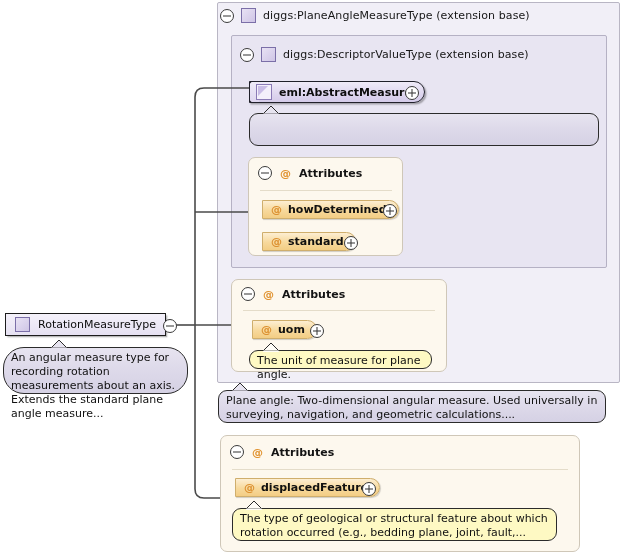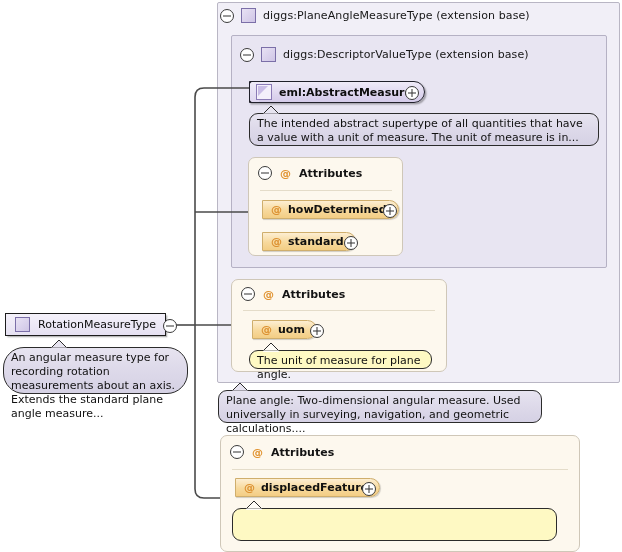--- a/index.html
+++ b/index.html
@@ -164,21 +164,20 @@
 </div>
 <span class="toggle plus" style="position:absolute;left:405px;top:86px;"></span>
 
 <div class="callout lav" style="left:249px;top:113px;width:350px;height:33px;">
   <div class="notch-tri" style="left:12px;top:-9px;">
     <svg width="18" height="10" viewBox="0 0 18 10">
         <polygon points="1,9 9,1 17,9" fill="#e7e4f0" stroke="#2b2b2b" stroke-width="1"></polygon>
         <line x1="1" y1="9.5" x2="17" y2="9.5" stroke="#e7e4f0" stroke-width="1.6"></line>
       </svg>
   </div>
-  <span>The intended abstract supertype of all quantities that have a value with a unit of measure. The unit of measure is in...</span>
 </div>
 
 <div class="attrbox" style="left:248px;top:157px;width:155px;height:99px;"></div>
 <div class="attrbox-hdr" style="left:258px;top:166px;">
   <span class="toggle"></span>
   <span class="at">@</span>
   <span>Attributes</span>
 </div>
 <div class="attr-divider" style="left:260px;top:190px;width:132px;"></div>
 
@@ -211,21 +210,21 @@
 <div class="callout cream" style="left:249px;top:350px;width:183px;height:19px;">
   <div class="notch-tri" style="left:12px;top:-9px;">
     <svg width="18" height="10" viewBox="0 0 18 10">
         <polygon points="1,9 9,1 17,9" fill="#fffdf7" stroke="#2b2b2b" stroke-width="1"></polygon>
         <line x1="1" y1="9.5" x2="17" y2="9.5" stroke="#fffdf7" stroke-width="1.6"></line>
       </svg>
   </div>
   <span>The unit of measure for plane angle.</span>
 </div>
 
-<div class="callout lav" style="left:218px;top:390px;width:324px;height:33px;">
+<div class="callout lav" style="left:218px;top:390px;width:388px;height:33px;">
   <div class="notch-tri" style="left:12px;top:-9px;">
     <svg width="18" height="10" viewBox="0 0 18 10">
         <polygon points="1,9 9,1 17,9" fill="#e7e4f0" stroke="#2b2b2b" stroke-width="1"></polygon>
         <line x1="1" y1="9.5" x2="17" y2="9.5" stroke="#e7e4f0" stroke-width="1.6"></line>
       </svg>
   </div>
   <span>Plane angle: Two-dimensional angular measure. Used universally in surveying, navigation, and geometric calculations....</span>
 </div>
 
 <div class="attrbox" style="left:220px;top:435px;width:360px;height:117px;"></div>
@@ -242,20 +241,21 @@
 </div>
 <span class="toggle plus" style="position:absolute;left:362px;top:482px;"></span>
 
 <div class="callout cream" style="left:232px;top:508px;width:325px;height:33px;">
   <div class="notch-tri" style="left:12px;top:-9px;">
     <svg width="18" height="10" viewBox="0 0 18 10">
         <polygon points="1,9 9,1 17,9" fill="#fffdf7" stroke="#2b2b2b" stroke-width="1"></polygon>
         <line x1="1" y1="9.5" x2="17" y2="9.5" stroke="#fffdf7" stroke-width="1.6"></line>
       </svg>
   </div>
+  <span>The type of geological or structural feature about which rotation occurred (e.g., bedding plane, joint, fault,...</span>
 </div>
 
 <div class="rootbox" style="left:5px;top:313px;">
   <span class="typebox"></span>
   <span>RotationMeasureType</span>
 </div>
 <span class="toggle" style="position:absolute;left:163px;top:319px;"></span>
 
 <div class="callout lav" style="left:3px;top:347px;width:185px;height:47px;border-radius:21px;">
   <div class="notch-tri" style="left:46px;top:-9px;">

